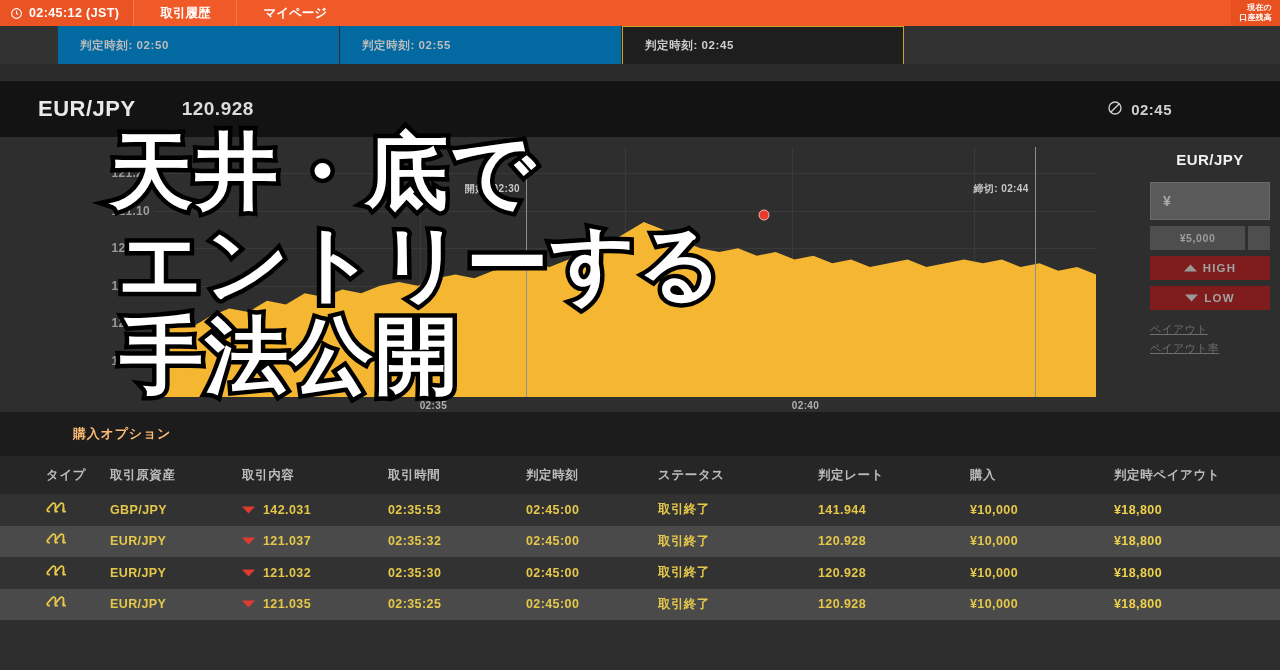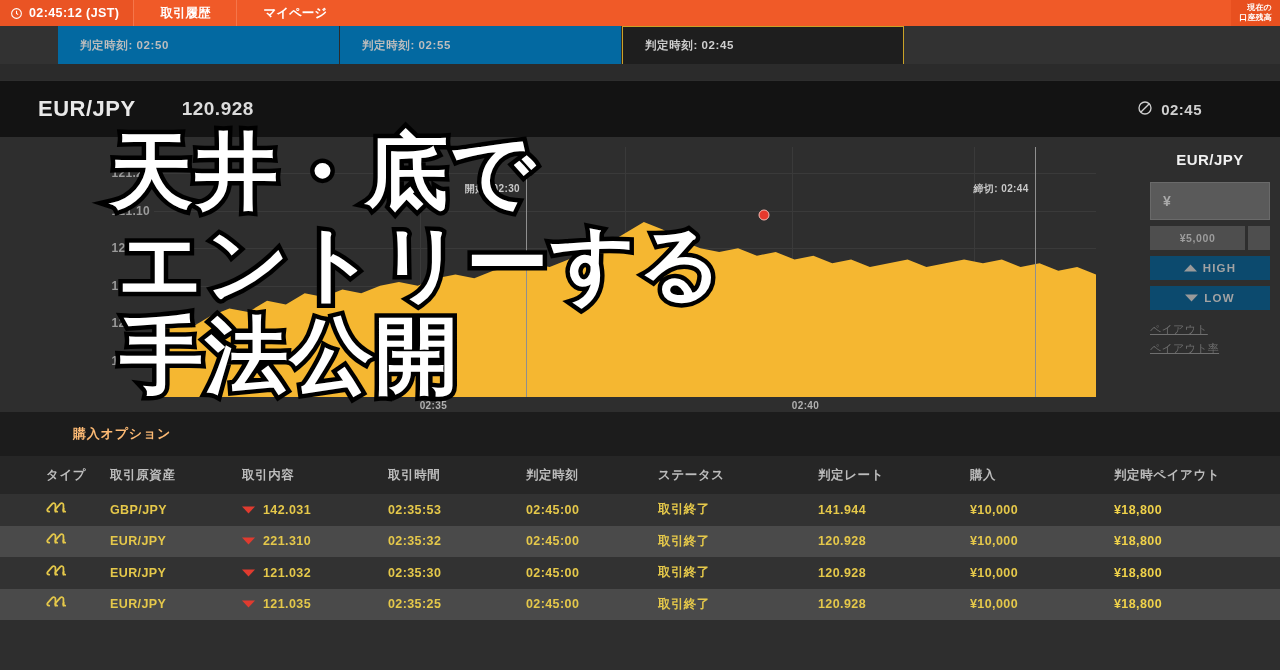--- a/index.html
+++ b/index.html
@@ -61,21 +61,21 @@
   }
   .inst-name {
     margin-left: 38px; color: #e9e9e9; font-size: 22px;
     font-weight: bold; letter-spacing: .5px;
   }
   .inst-rate {
     margin-left: 46px; color: #dcdcdc; font-size: 19px; font-weight: bold;
     letter-spacing: .5px;
   }
   .inst-right {
-    margin-left: auto; margin-right: 78px;
+    margin-left: auto; margin-right: 108px;
     display: flex; align-items: center; gap: 8px;
     color: #cfcfcf; font-size: 15px; font-weight: bold; letter-spacing: .5px;
   }
 
   
   .chartpanel {
     position: absolute; left: 0; top: 137px; width: 1140px; height: 275px;
     background: #2e2e2e;
   }
   .gauge {
@@ -140,21 +140,21 @@
     color: #a9a9a9; font-size: 14px; font-weight: bold;
   }
   .op-quickrow { display: flex; gap: 3px; margin-top: 6px; }
   .op-quick {
     flex: 1 1 auto; height: 24px; background: #4e4e4e;
     display: flex; align-items: center; justify-content: center;
     color: #9c9c9c; font-size: 10.5px; font-weight: bold; letter-spacing: .6px;
   }
   .op-quick.half { flex: 0 0 22px; }
   .op-btn {
-    height: 24px; margin-top: 6px; background: #0c4a6e;
+    height: 24px; margin-top: 6px; background: #7f1d1d;
     display: flex; align-items: center; justify-content: center; gap: 6px;
     color: #a3a3a3; font-size: 11.5px; font-weight: bold; letter-spacing: 1.2px;
   }
   .op-meta { margin-top: 10px; color: #6f6f6f; font-size: 11px; line-height: 1.7; letter-spacing: .3px; text-decoration: underline; }
 
   
   .optstrip {
     position: absolute; left: 0; top: 412px; width: 1280px; height: 44px;
     background: #1c1c1c; display: flex; align-items: center;
   }
@@ -384,21 +384,21 @@
                   <path d="M4 13c-2.2 0-3.2-2-1.8-3.6L8 3c1.4-1.5 3.8-.6 3.8 1.4V13"></path>
                   <path d="M14 13c-2.2 0-3.2-2-1.8-3.6L18 3c1.4-1.5 3.8-.6 3.8 1.4V13"></path>
                   <path d="M24 13c-2.2 0-3.2-2-1.8-3.6"></path>
                 </svg></span></td>
             <td class="c1">EUR/JPY</td>
             <td class="c2">
               <span class="dirwrap">
                 <span><svg width="13" height="8" viewBox="0 0 20 11" fill="#e03b2f">
                     <path d="M0 0h20L10 11z"></path>
                   </svg></span>
-                <span>221.310</span>
+                <span>121.037</span>
               </span>
             </td>
             <td class="c3">02:35:32</td>
             <td class="c4">02:45:00</td>
             <td class="c5">取引終了</td>
             <td class="c6">120.928</td>
             <td class="c7">¥10,000</td>
             <td class="c8 payout-strong">¥18,800</td>
           </tr>
           <tr>

